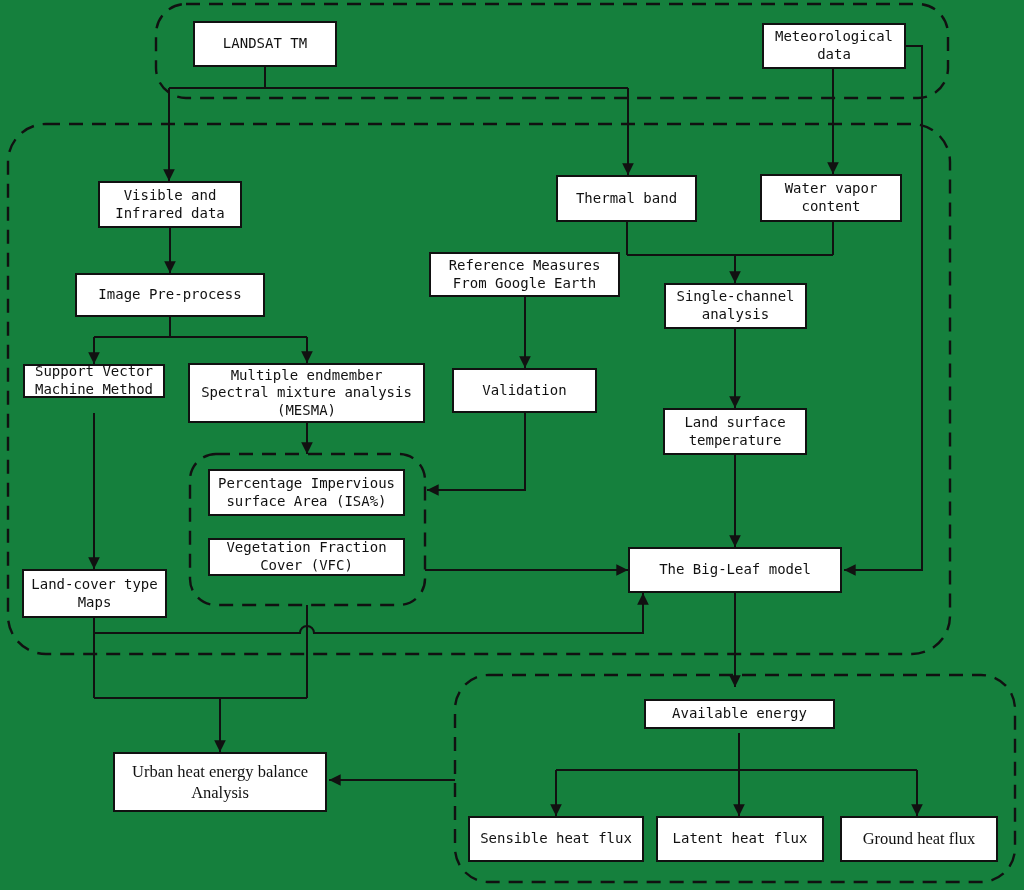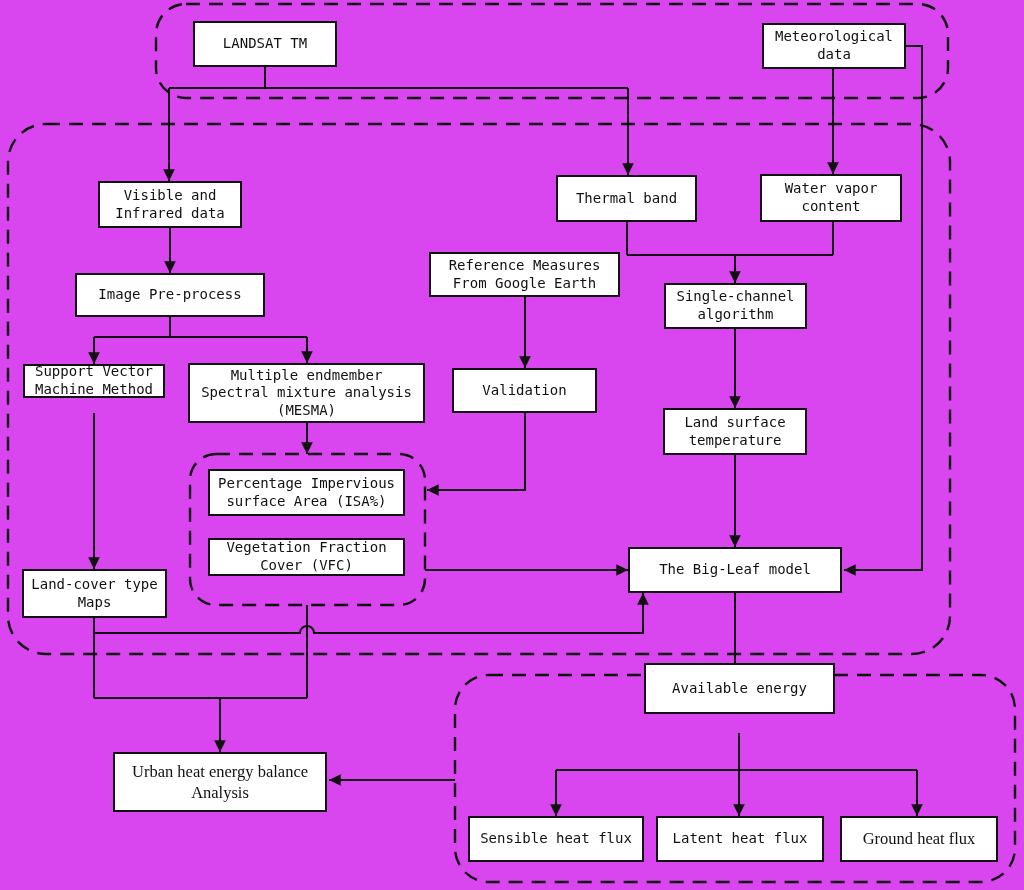--- a/index.html
+++ b/index.html
@@ -1,19 +1,19 @@
 <!DOCTYPE html>
 <html><head>
 <meta charset="utf-8">
 <style>
   html,body{margin:0;padding:0;background:#ffffff;}
   .canvas{
     position:relative;
     width:1024px;height:890px;
-    background:#d946ef;
+    background:#15803d;
     font-family:"DejaVu Sans Mono", monospace;
     overflow:hidden;
   }
   .wires{position:absolute;left:0;top:0;width:1024px;height:890px;}
   .node{
     position:absolute;
     box-sizing:border-box;
     border:2px solid #111111;
     background:#ffffff;
     display:flex;align-items:center;justify-content:center;
@@ -87,21 +87,21 @@
 
   <div class="node" style="left:760px;top:174px;width:142px;height:48px">Water vapor
 content</div>
 
   <div class="node" style="left:75px;top:273px;width:190px;height:44px">Image Pre-process</div>
 
   <div class="node" style="left:429px;top:252px;width:191px;height:45px">Reference Measures
 From Google Earth</div>
 
   <div class="node" style="left:664px;top:283px;width:143px;height:46px">Single-channel
-algorithm</div>
+analysis</div>
 
   <div class="node" style="left:23px;top:364px;width:142px;height:34px">Support Vector
 Machine Method</div>
 
   <div class="node mesma" style="left:188px;top:363px;width:237px;height:60px">Multiple endmember
 Spectral mixture analysis
 (MESMA)</div>
 
   <div class="node" style="left:452px;top:368px;width:145px;height:45px">Validation</div>
 
@@ -112,21 +112,21 @@
 surface Area (ISA%)</div>
 
   <div class="node" style="left:208px;top:538px;width:197px;height:38px">Vegetation Fraction
 Cover (VFC)</div>
 
   <div class="node" style="left:22px;top:569px;width:145px;height:49px">Land-cover type
 Maps</div>
 
   <div class="node" style="left:628px;top:547px;width:214px;height:46px">The Big-Leaf model</div>
 
-  <div class="node" style="left:644px;top:663px;width:191px;height:51px">Available energy</div>
+  <div class="node" style="left:644px;top:699px;width:191px;height:30px">Available energy</div>
 
   <div class="node serif" style="left:113px;top:752px;width:214px;height:60px">Urban heat energy balance
 Analysis</div>
 
   <div class="node" style="left:468px;top:816px;width:176px;height:46px">Sensible heat flux</div>
 
   <div class="node" style="left:656px;top:816px;width:168px;height:46px">Latent heat flux</div>
 
   <div class="node serif" style="left:840px;top:816px;width:158px;height:46px">Ground heat flux</div>
 

